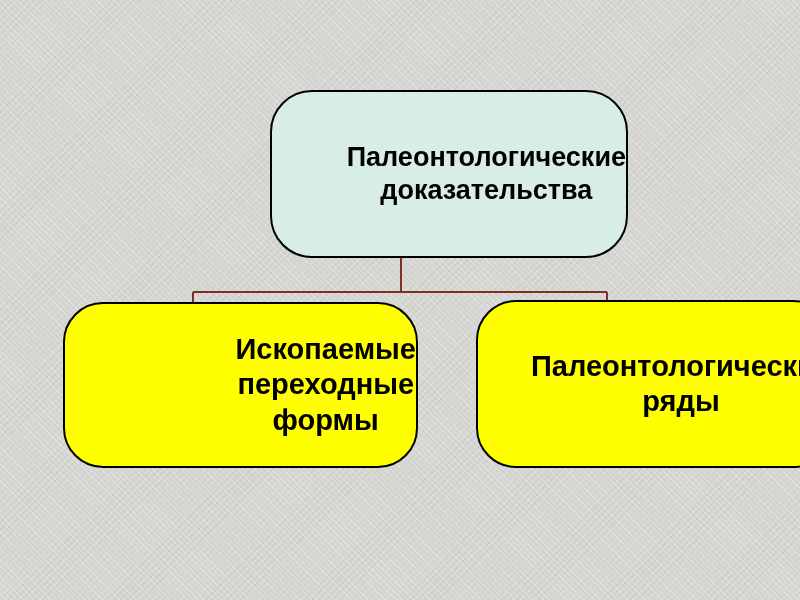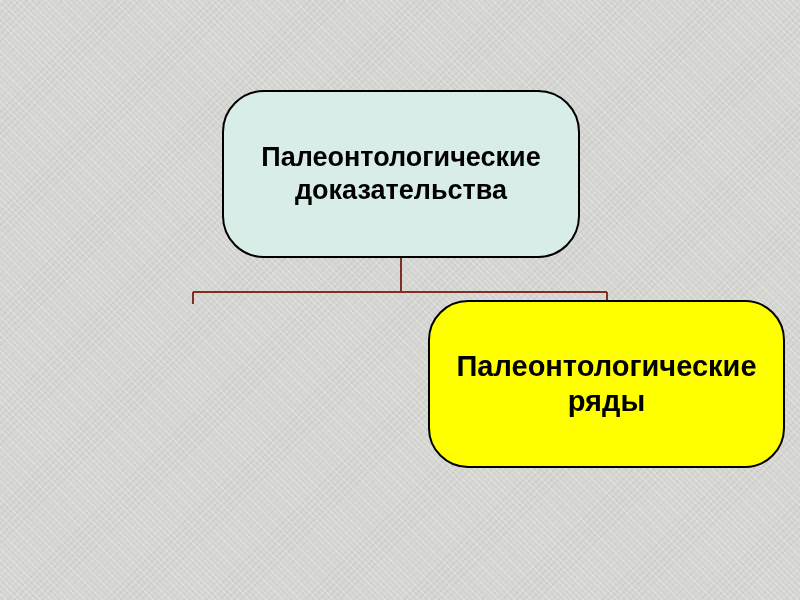--- a/index.html
+++ b/index.html
@@ -24,22 +24,23 @@
     top: 0;
     width: 800px;
     height: 600px;
   }
   .node {
     position: absolute;
     box-sizing: border-box;
     border: 2px solid #000000;
     display: flex;
     align-items: center;
-    justify-content: center;
+    justify-content: flex-end;
     text-align: center;
+    margin-left: 48px;
   }
   .node .label {
     font-weight: 700;
     color: #000000;
     white-space: pre-line;
     line-height: 1.22;
   }
   .node-root {
     left: 222px;
     top: 90px;
@@ -81,19 +82,24 @@
 
   <svg class="connectors" viewBox="0 0 800 600" xmlns="http://www.w3.org/2000/svg" aria-hidden="true">
     <path d="M401 258 L401 292 M193 292 L607 292 M193 292 L193 304 M607 292 L607 302" fill="none" stroke-width="2" stroke="#7e2f26"></path>
   </svg>
 
   <div class="node node-root">
     <div class="label">Палеонтологические
 доказательства</div>
   </div>
 
+  <div class="node node-left">
+    <div class="label">Ископаемые
+переходные
+формы</div>
+  </div>
 
   <div class="node node-right">
     <div class="label">Палеонтологические
 ряды</div>
   </div>
 
 </div>
 
 </body></html>

